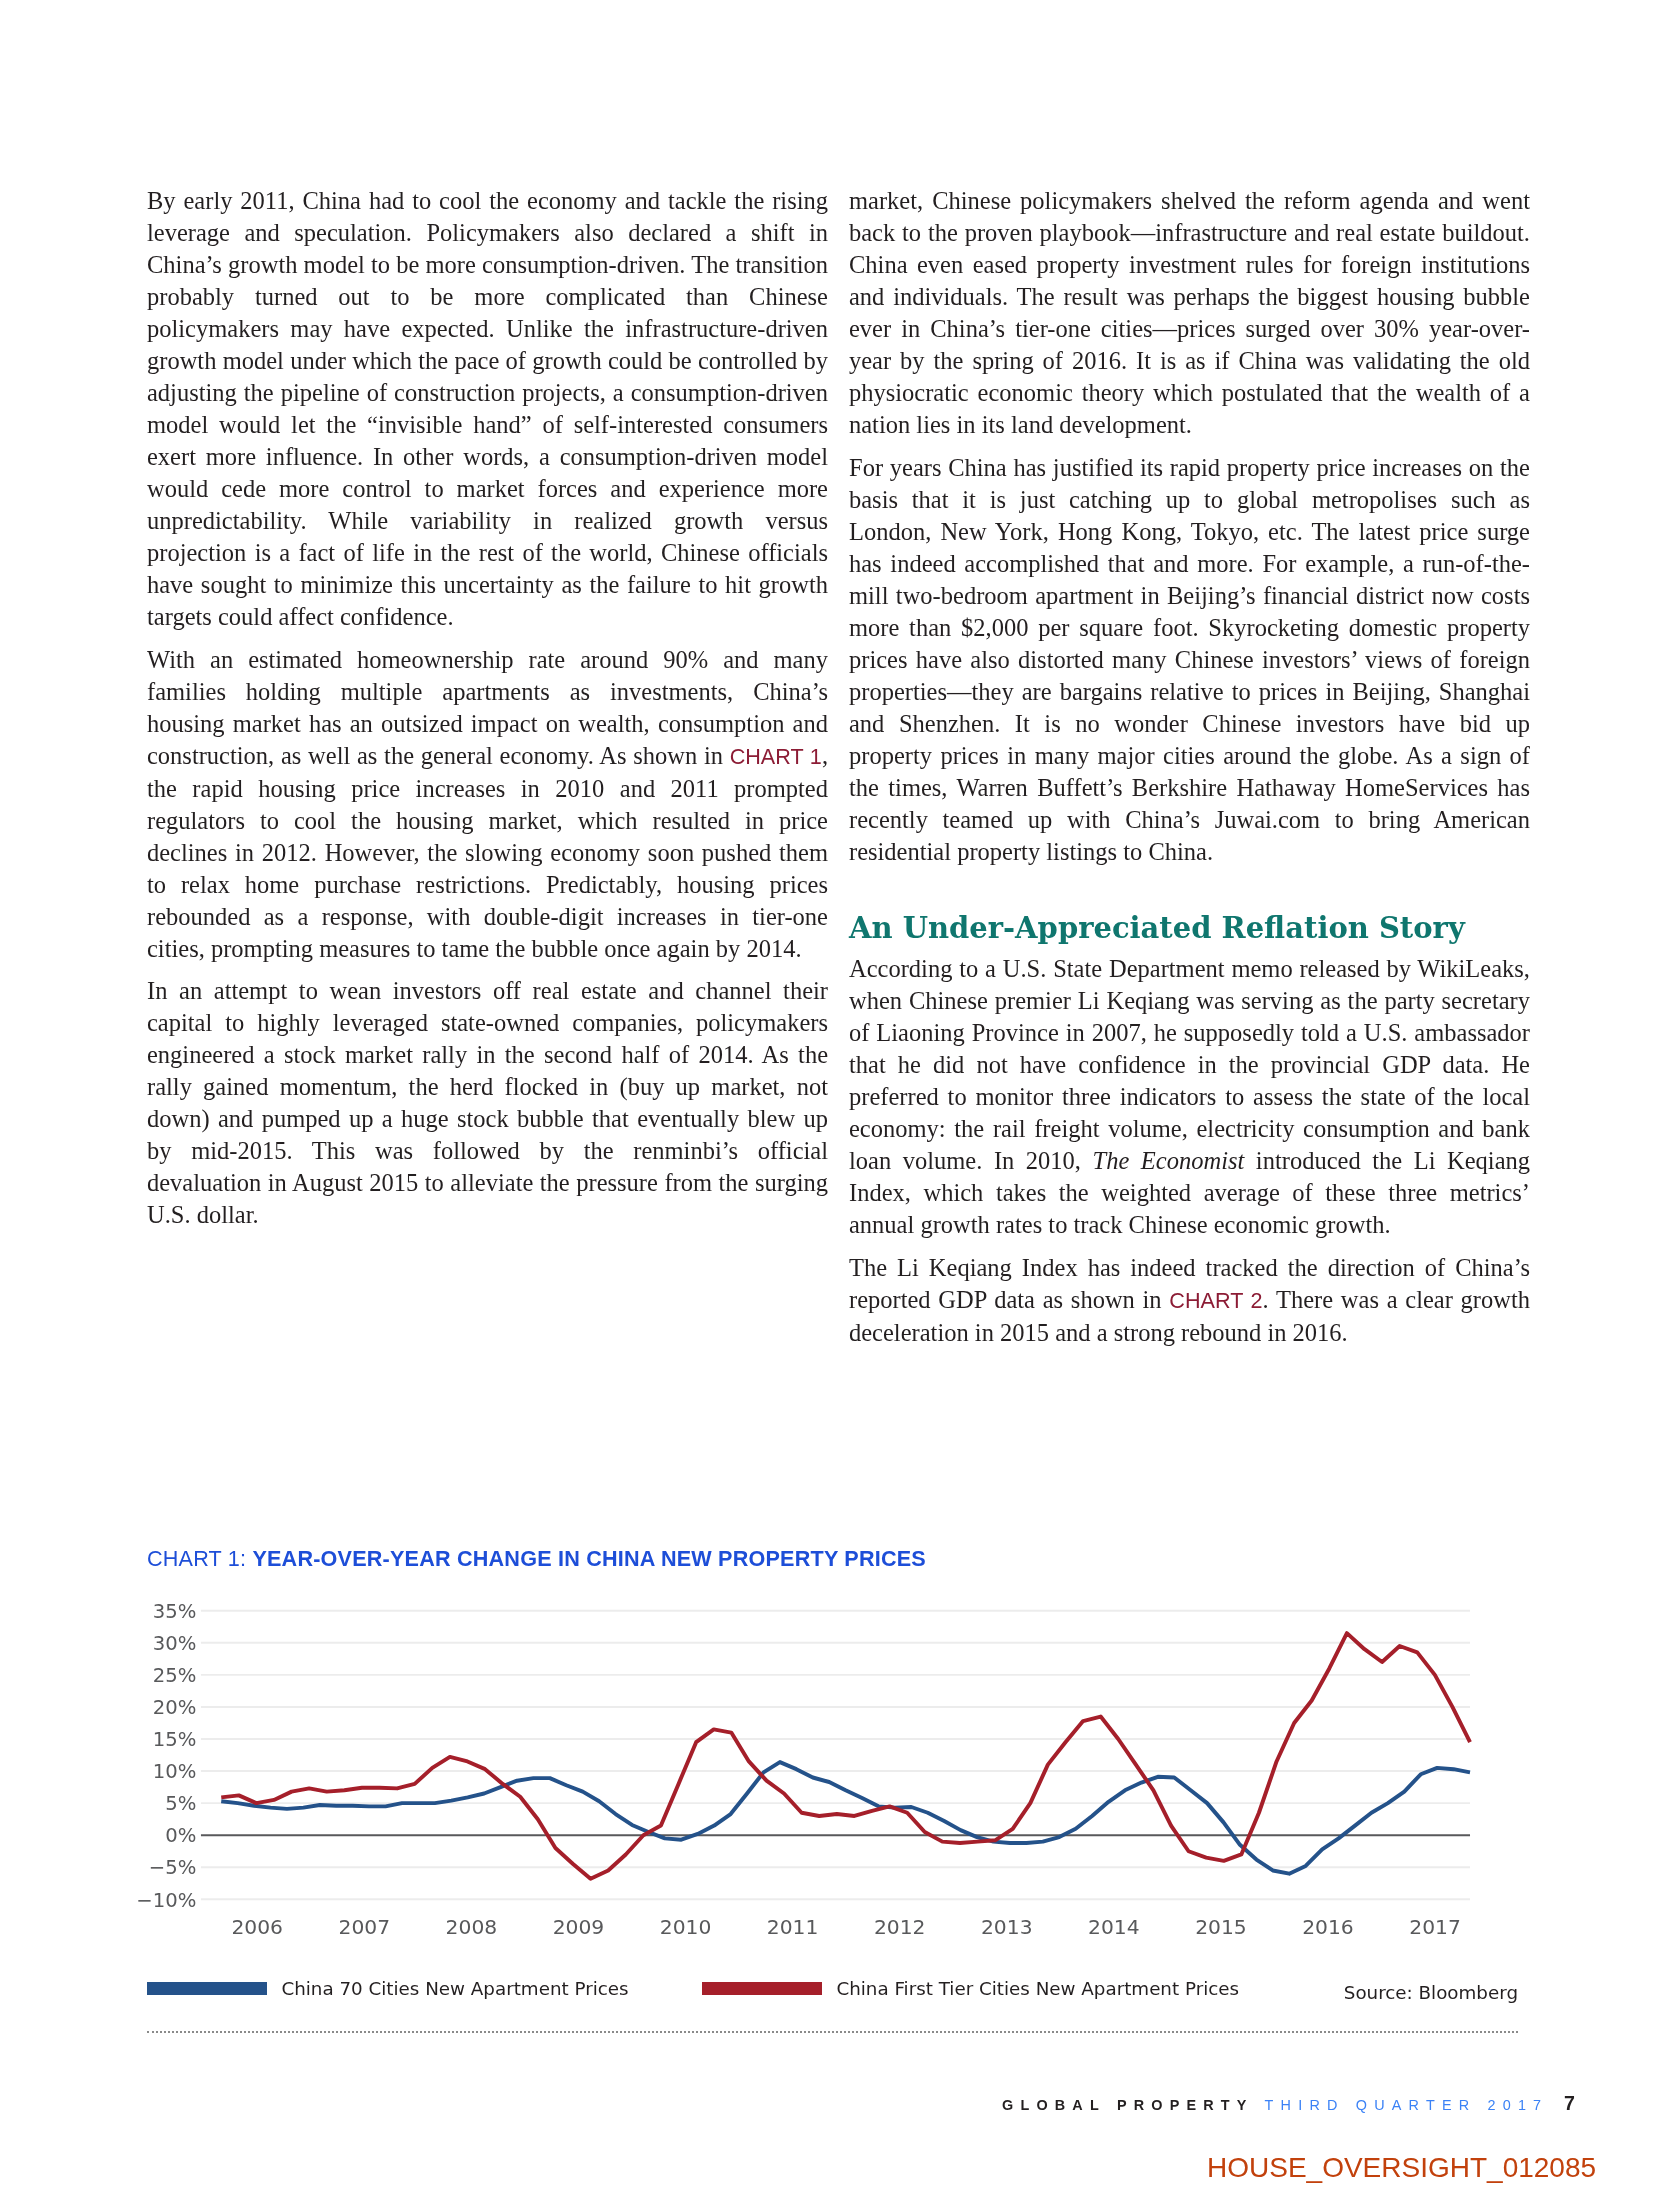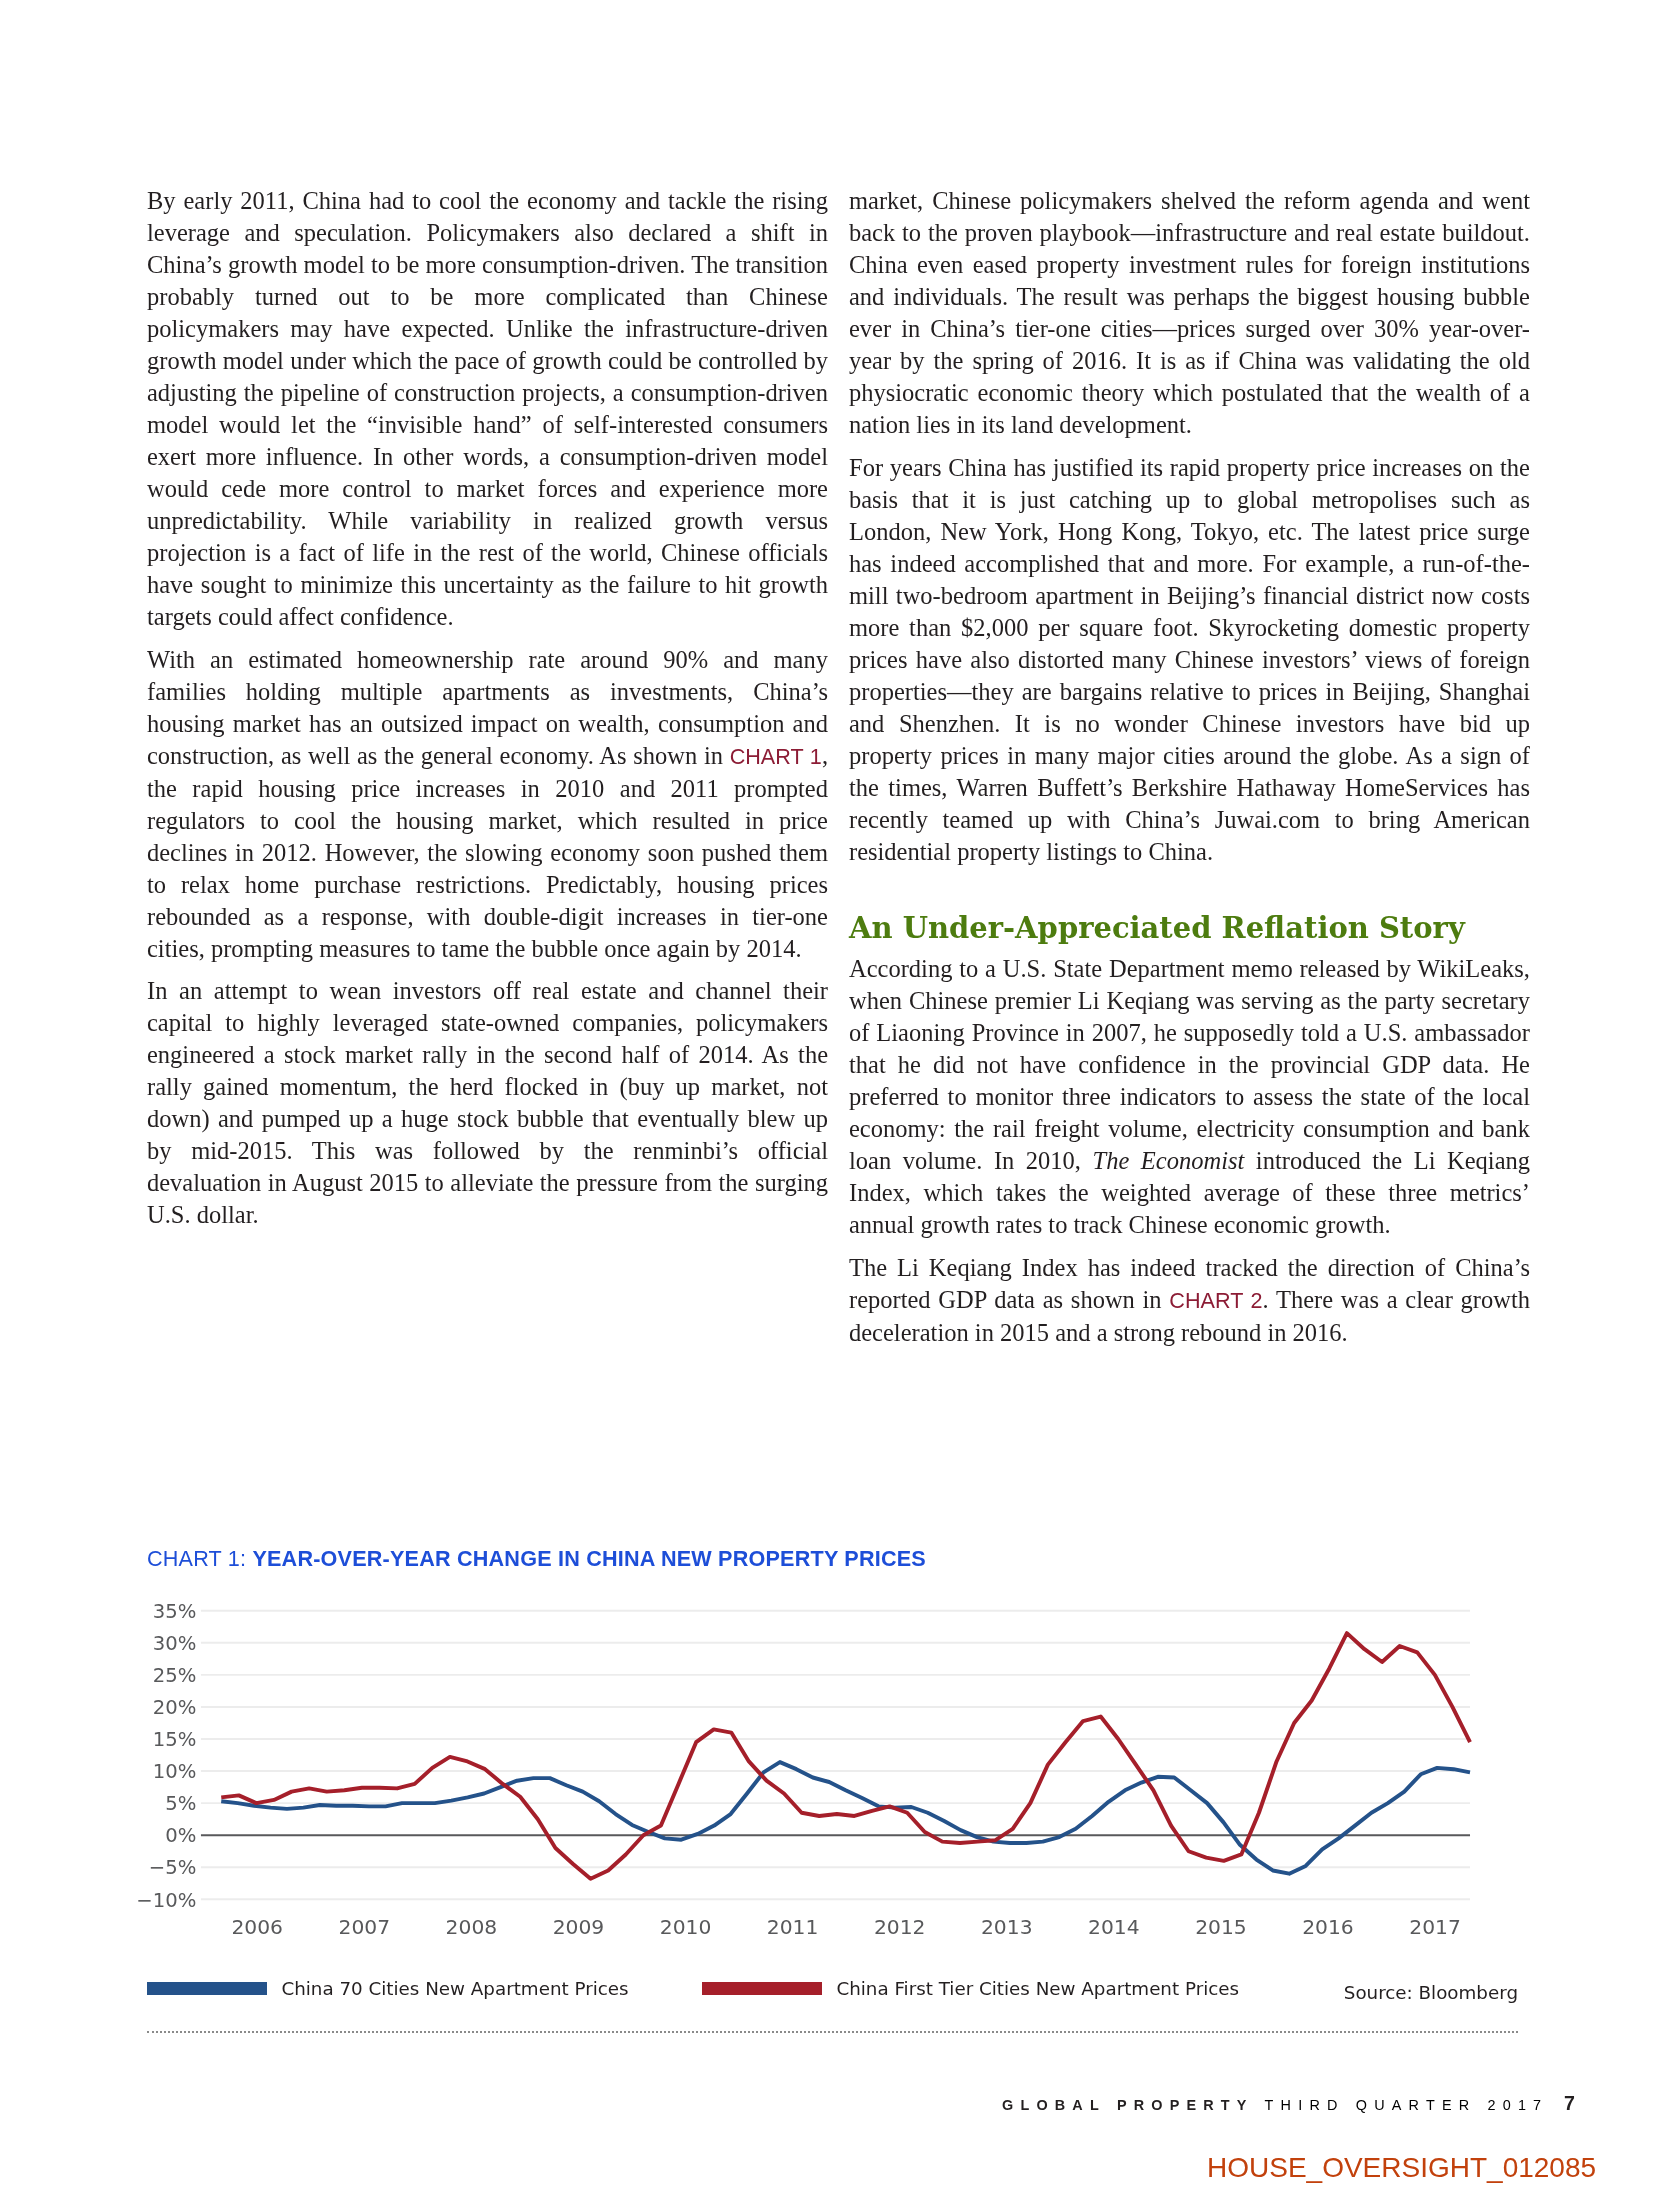--- a/index.html
+++ b/index.html
@@ -2,35 +2,35 @@
 <html style="font-size:10.5px"><head>
 <meta charset="utf-8">
 <style>
   html,body{margin:0;padding:0;background:#fff;}
   body{width:1669px;height:2205px;position:relative;overflow:hidden;font-family:"Liberation Serif","DejaVu Serif",serif;color:#231f20;}
   .col{position:absolute;top:185px;width:681px;font-size:24.5px;line-height:32px;text-align:justify;}
   .col p{margin:0 0 10.5px 0;}
   #col-left{left:147px;}
   #col-right{left:849px;}
   .ref{font-family:"Liberation Sans","DejaVu Sans",sans-serif;color:#8c1c35;font-size:21.6px;margin-top:44px;}
-  .sec-head{font-family:"DejaVu Serif","Liberation Serif",serif;font-weight:bold;color:#4d7c0f;font-size:29px;line-height:37px;margin:42px 0 6.5px 0 !important;text-align:left;}
+  .sec-head{font-family:"DejaVu Serif","Liberation Serif",serif;font-weight:bold;color:#0f766e;font-size:29px;line-height:37px;margin:42px 0 6.5px 0 !important;text-align:left;}
   .cjk{letter-spacing:2.6px;}
   #chart-title{position:absolute;left:147px;top:1546px;font-family:"Liberation Sans","DejaVu Sans",sans-serif;font-size:21.6px;color:#1d4ed8;letter-spacing:0.2px;}
   #chart-title b{font-weight:bold;}
   #chart-svg{position:absolute;left:0;top:0;width:1669px;height:2205px;pointer-events:none;}
   .ylab{font-family:"DejaVu Sans","Liberation Sans",sans-serif;font-size:30px;fill:#58595b;}
   .xlab{font-family:"DejaVu Sans","Liberation Sans",sans-serif;font-size:31px;fill:#58595b;}
   #legend{position:absolute;left:147px;top:1978px;width:1371px;height:29px;font-family:"DejaVu Sans","Liberation Sans",sans-serif;font-size:18.3px;color:#231f20;}
   .leg-item{position:absolute;top:0;display:flex;align-items:center;text-align:center;}
   .swatch{width:120px;height:13px;margin-right:14.4px;}
   #source{position:absolute;right:0;top:0;line-height:29px;margin-left:43px;}
   #dots{position:absolute;left:147px;top:2031px;width:1371px;height:0;border-top:2.6px dotted #8a8a8a;}
   #footer{position:absolute;left:1002px;top:2097px;font-family:"Liberation Sans","DejaVu Sans",sans-serif;font-size:14.4px;letter-spacing:7.2px;color:#231f20;}
   #footer .pub{font-weight:bold;}
-  #footer .issue{color:#000000;font-weight:normal;}
+  #footer .issue{color:#3b82f6;font-weight:normal;}
   #page-num{position:absolute;left:1564px;top:2092px;font-family:"Liberation Sans","DejaVu Sans",sans-serif;font-weight:bold;font-size:19.6px;}
   #bates{position:absolute;left:1207px;top:2152px;font-family:"Liberation Sans","DejaVu Sans",sans-serif;font-size:28px;color:#c2410c;}
 </style>
 </head>
 <body>
 
 <div id="col-left" class="col">
   <p>By early 2011, China had to cool the economy and tackle the rising leverage and speculation. Policymakers also declared a shift in China’s growth model to be more consumption-driven. The transition probably turned out to be more complicated than Chinese policymakers may have expected. Unlike the infrastructure-driven growth model under which the pace of growth could be controlled by adjusting the pipeline of construction projects, a consumption-driven model would let the “invisible hand” of self-interested consumers exert more influence. In other words, a consumption-driven model would cede more control to market forces and experience more unpredictability. While variability in realized growth versus projection is a fact of life in the rest of the world, Chinese officials have sought to minimize this uncertainty as the failure to hit growth targets could affect confidence.</p>
   <p><span>With an estimated homeownership rate around 90% and many families holding multiple apartments as investments, China’s housing market has an outsized impact on wealth, consumption and construction, as well as the general economy. As shown in </span><span class="ref">CHART 1</span><span>, the rapid housing price increases in 2010 and 2011 prompted regulators to cool the housing market, which resulted in price declines in 2012. However, the slowing economy soon pushed them to relax home purchase restrictions. Predictably, housing prices rebounded as a response, with double-digit increases in tier-one cities, prompting measures to tame the bubble once again by 2014.</span></p>
   <p>In an attempt to wean investors off real estate and channel their capital to highly leveraged state-owned companies, policymakers engineered a stock market rally in the second half of 2014. As the rally gained momentum, the herd flocked in (buy up market, not down) and pumped up a huge stock bubble that eventually blew up by mid-2015. This was followed by the renminbi’s official devaluation in August 2015 to alleviate the pressure from the surging U.S. dollar.</p>

